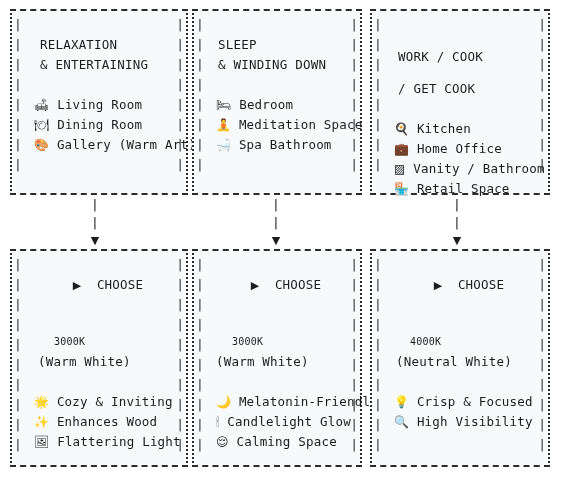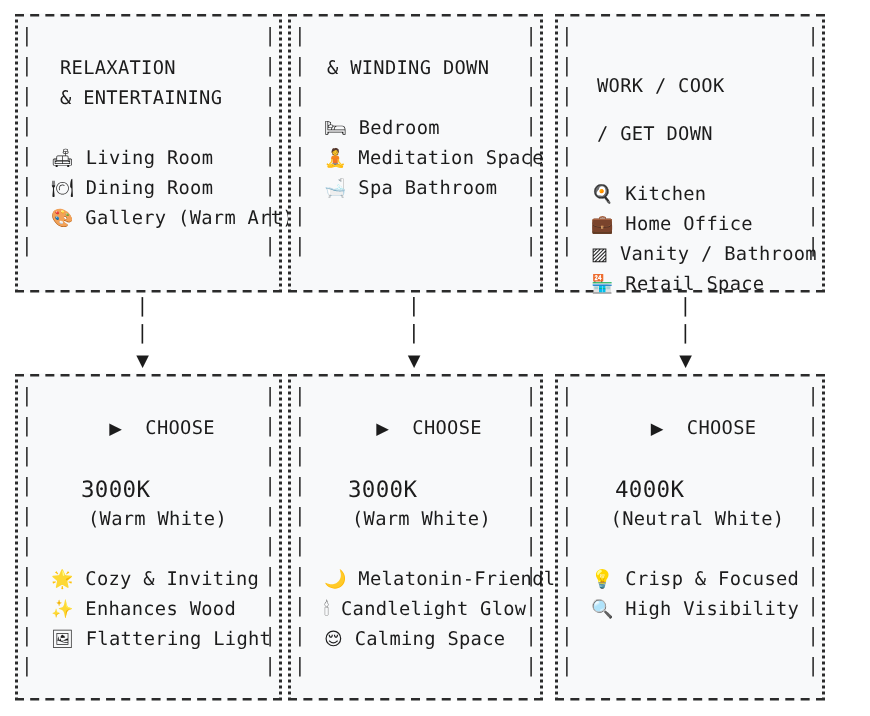--- a/index.html
+++ b/index.html
@@ -110,32 +110,32 @@
     text-align: center;
   }
   .choose .tri {
     font-family: "DejaVu Sans", sans-serif;
     font-size: 11px;
   }
 
   .kelvin {
     white-space: pre;
     padding-left: 28px;
-    font-size: 15px;
-    line-height: 20px;
+    font-size: 10px;
+    line-height: 20px;
+    margin-top: 16px;
   }
   .col-2 .kelvin { padding-left: 24px; }
   .col-3 .kelvin { padding-left: 24px; }
 
   .kelvin-sub {
     white-space: pre;
     padding-left: 12px;
     font-size: 12.5px;
     line-height: 20px;
-    text-align: center;
   }
   .col-2 .kelvin-sub { padding-left: 8px; }
   .col-3 .kelvin-sub { padding-left: 10px; }
 
   
   .connector {
     position: absolute;
     width: 20px;
     text-align: center;
     font-size: 13px;
@@ -260,20 +260,21 @@
         <span>|</span>
         <span>|</span>
         <span>|</span>
         <span>|</span>
         <span>|</span>
         <span>|</span>
         <span>|</span>
       </div>
       <div class="inner">
         <div class="spacer"></div>
+        <div class="heading">SLEEP</div>
         <div class="heading">&amp; WINDING DOWN</div>
         <div class="spacer"></div>
         <div class="item"><span class="emoji">🛏</span> <span>Bedroom</span></div>
         <div class="item"><span class="emoji">🧘</span> <span>Meditation Space</span></div>
         <div class="item"><span class="emoji">🛁</span> <span>Spa Bathroom</span></div>
       </div>
     </div>
 
     <div class="connector conn-2" style="left:74px;">
       <span class="bar">|</span>
@@ -339,21 +340,21 @@
         <span>|</span>
         <span>|</span>
         <span>|</span>
         <span>|</span>
         <span>|</span>
         <span>|</span>
       </div>
       <div class="inner">
         <div class="spacer"></div>
         <div class="heading">WORK / COOK</div>
-        <div class="heading">/ GET DOWN</div>
+        <div class="heading">/ GET COOK</div>
         <div class="spacer"></div>
         <div class="item"><span class="emoji">🍳</span> <span>Kitchen</span></div>
         <div class="item"><span class="emoji">💼</span> <span>Home Office</span></div>
         <div class="item"><span class="emoji">▨</span> <span>Vanity / Bathroom</span></div>
         <div class="item"><span class="emoji">🏪</span> <span>Retail Space</span></div>
       </div>
     </div>
 
     <div class="connector conn-3" style="left:77px;">
       <span class="bar">|</span>

